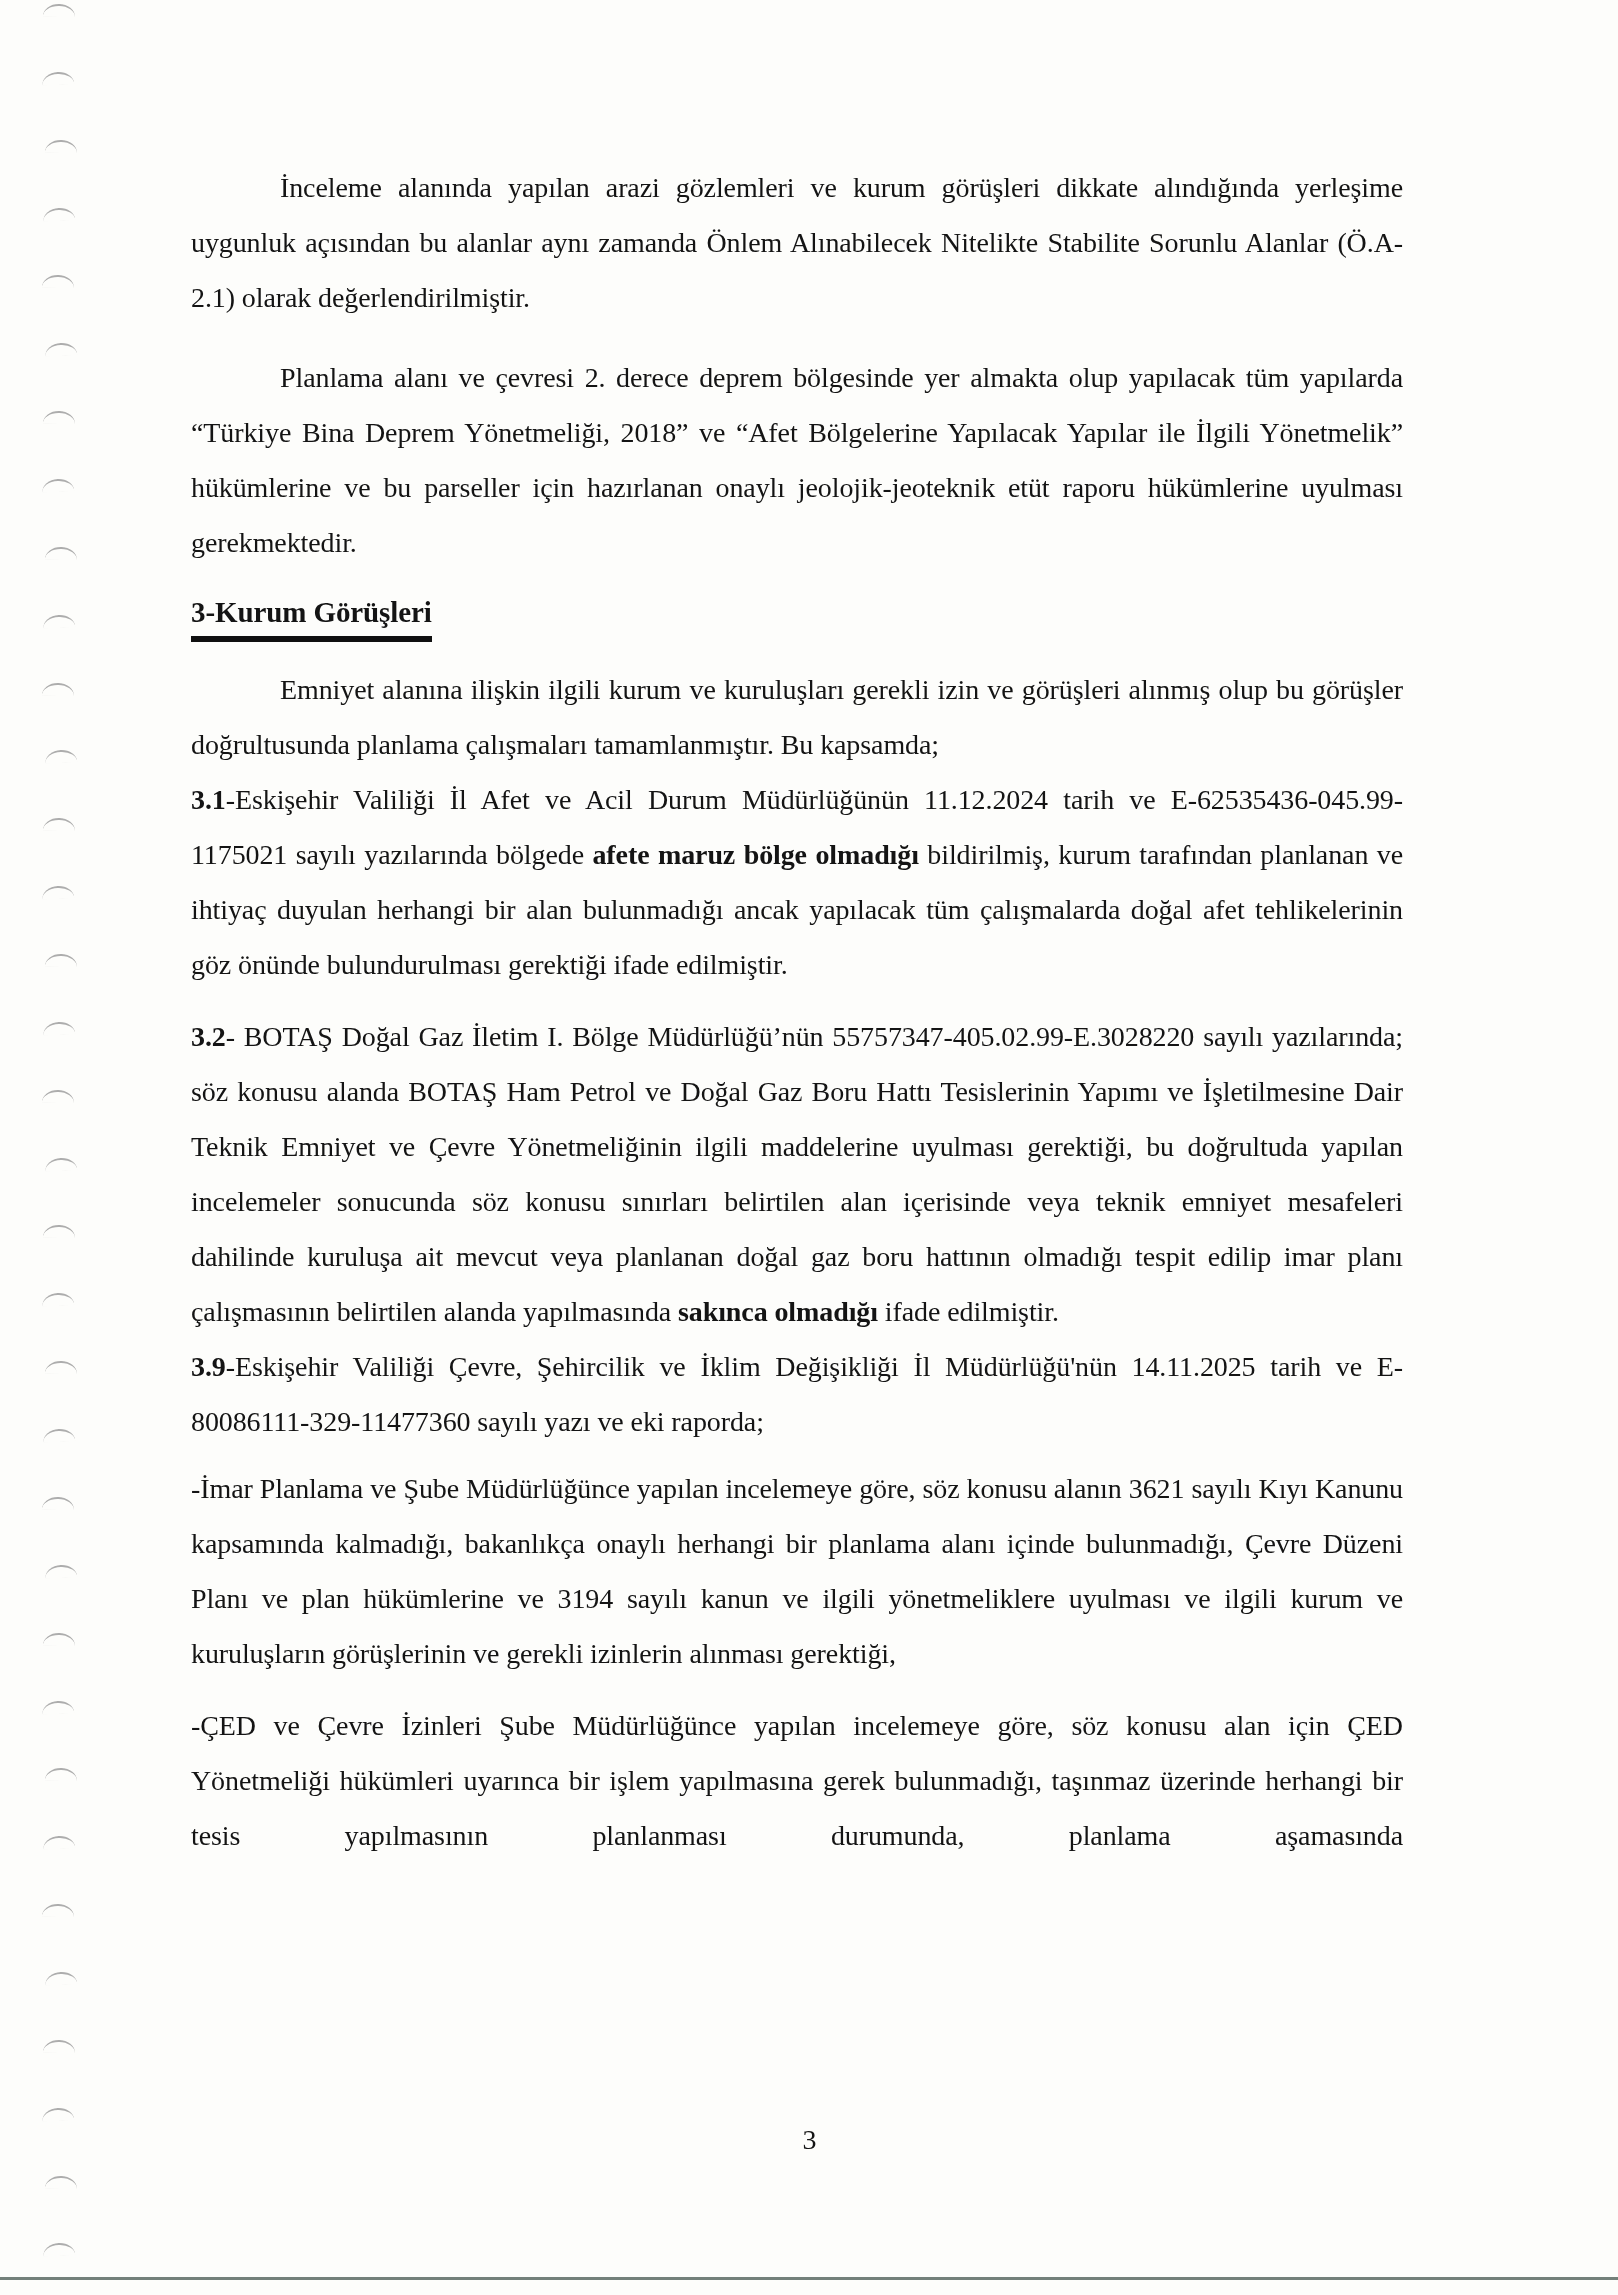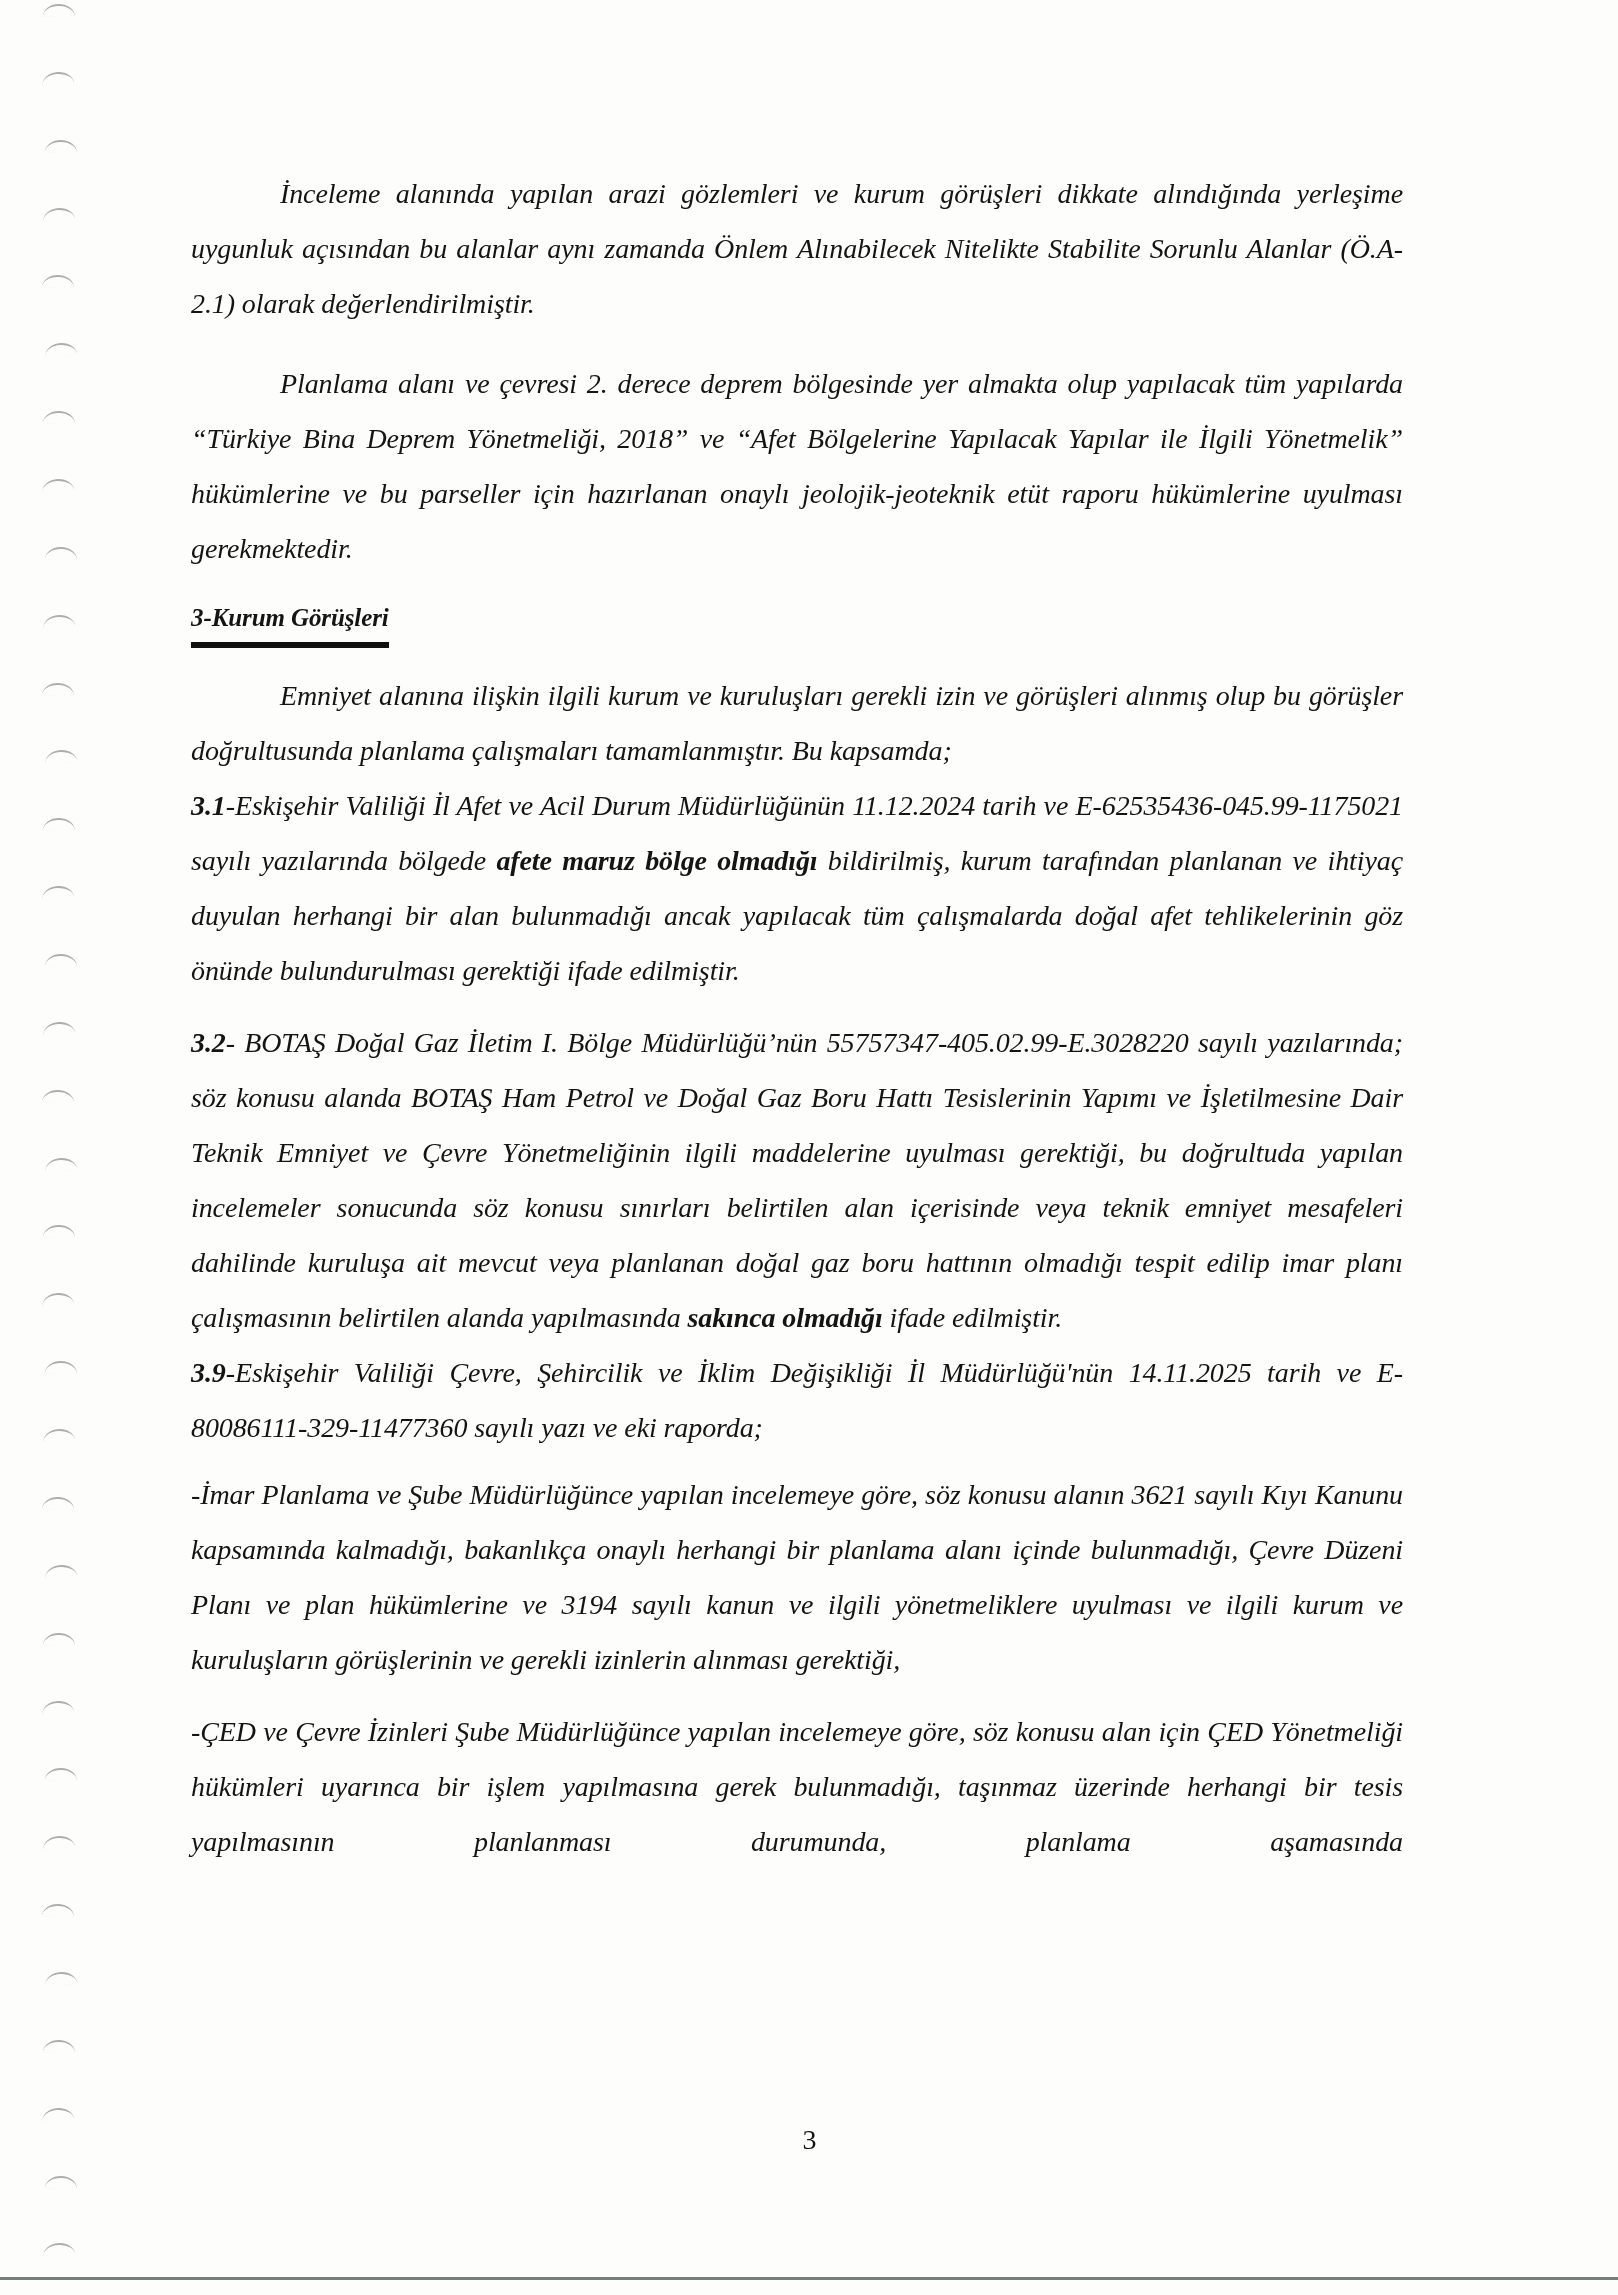--- a/index.html
+++ b/index.html
@@ -19,35 +19,34 @@
     position: absolute;
     width: 32px; height: 10.5px;
     border-top: 2px solid var(--coil, #9a9a9a);
     border-radius: 50% 50% 0 0 / 100% 100% 0 0;
     opacity: .8;
   }
 
   
   .content {
     position: absolute;
-    left: 191px; top: 166px; width: 1212px;
+    left: 191px; top: 160px; width: 1212px;
     font-size: 28px; line-height: 55px;
     text-align: justify;
     letter-spacing: -0.1px;
-    font-style: italic;
   }
   .para { margin: 0; }
   .para.indent { text-indent: 89px; }
   .para.gap-s { margin-top: 12px; }
   .para.gap-m { margin-top: 17px; }
   .para.gap-l { margin-top: 25px; }
   .para.cont { text-align-last: justify; }
   .b { font-weight: bold; }
 
-  .doc-heading { margin: 22.4px 0 20px 0; font-size: 25px; line-height: 40px; text-align: left; }
+  .doc-heading { margin: 22.4px 0 20px 0; font-size: 29px; line-height: 40px; text-align: left; }
   .heading-text {
     display: inline-block;
     font-weight: bold;
     border-bottom: 6px solid #101010;
     padding-bottom: 3.3px;
   }
 
   .page-number {
     position: absolute;
     top: 2120px; left: 0; width: 1619px;

